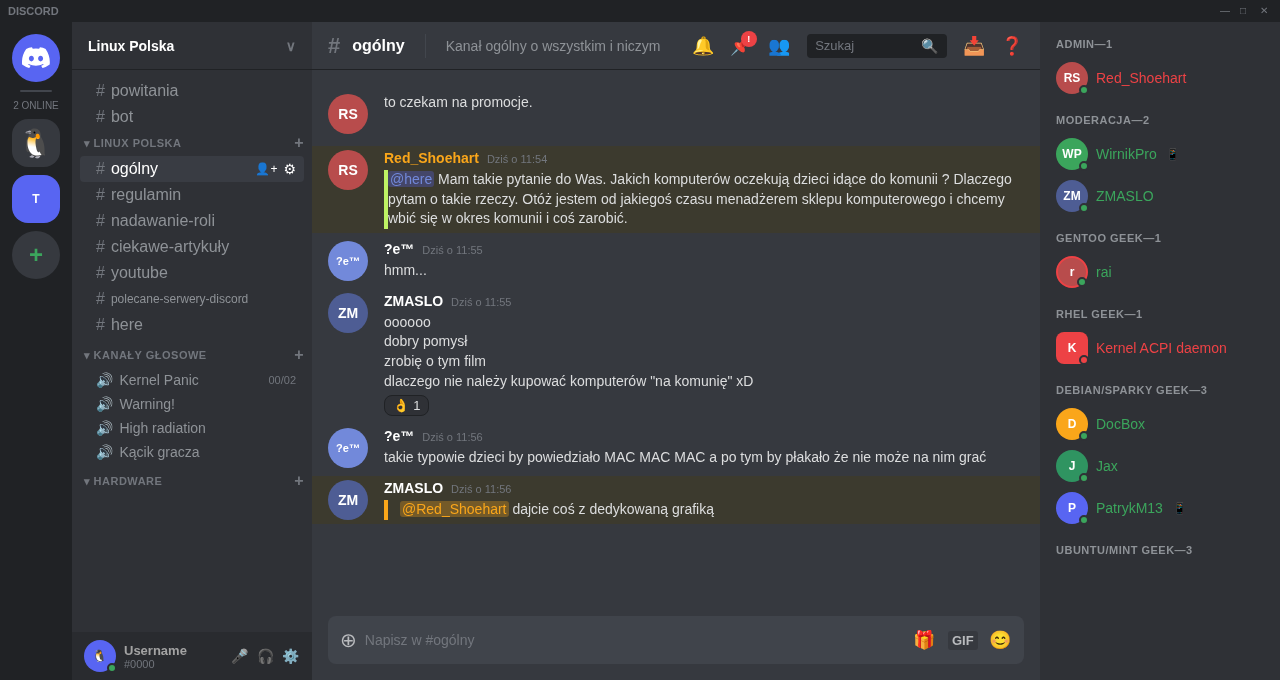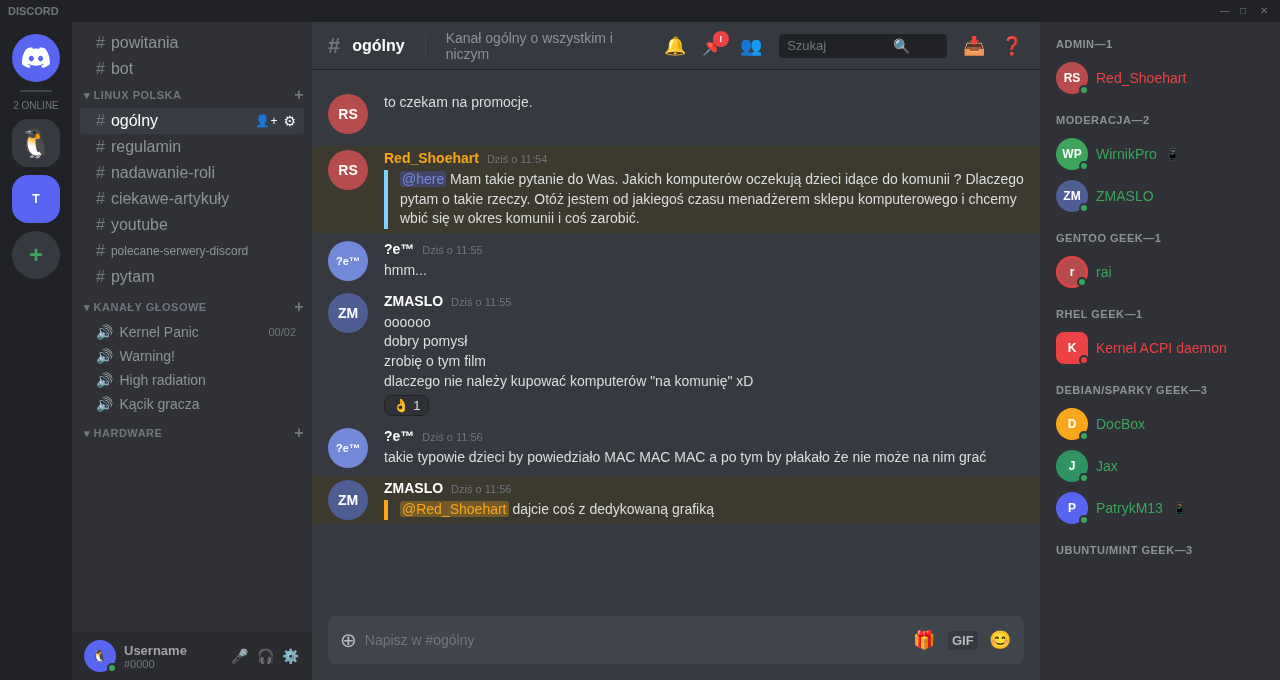--- a/index.html
+++ b/index.html
@@ -41,21 +41,21 @@
     .sidebar-bottom-actions { margin-left: auto; display: flex; gap: 8px; color: #b9bbbe; }
 
     
     .main { flex: 1; display: flex; flex-direction: column; background: #36393f; }
     .channel-header { height: 48px; background: #36393f; border-bottom: 1px solid #202225; display: flex; align-items: center; padding: 0 16px; gap: 12px; }
     .channel-header .hash { font-size: 22px; color: #72767d; font-weight: 700; }
     .channel-header-name { font-weight: 700; color: #fff; font-size: 16px; }
     .channel-header-divider { width: 1px; height: 24px; background: #42464d; margin: 0 8px; }
     .channel-header-desc { color: #8e9297; font-size: 14px; }
     .channel-header-actions { margin-left: auto; display: flex; align-items: center; gap: 16px; color: #b9bbbe; }
-    .search-bar { background: #202225; border-radius: 4px; padding: 4px 8px; display: flex; align-items: center; gap: 6px; width: 168px; }
+    .search-bar { background: #202225; border-radius: 4px; padding: 4px 8px; display: flex; align-items: center; gap: 6px; width: 140px; }
     .search-bar input { background: none; border: none; outline: none; color: #dcddde; font-size: 13px; width: 100px; }
     .search-bar input::placeholder { color: #72767d; }
 
     
     .messages { flex: 1; overflow-y: auto; padding: 16px 0; }
     .message-group { display: flex; padding: 4px 16px; gap: 16px; margin-bottom: 4px; }
     .avatar { width: 40px; height: 40px; border-radius: 50%; flex-shrink: 0; display: flex; align-items: center; justify-content: center; font-weight: bold; color: white; font-size: 14px; }
     .message-content { flex: 1; }
     .message-header { display: flex; align-items: baseline; gap: 8px; margin-bottom: 4px; }
     .message-author { font-weight: 600; cursor: pointer; }
@@ -120,20 +120,24 @@
       </svg>
     </div>
     <div class="server-divider"></div>
     <div style="font-size:10px;color:#72767d;text-align:center;">2 ONLINE</div>
     <div class="tux-img" style="border-radius:16px;">🐧</div>
     <div class="tux-img" style="background:#5865f2;border-radius:16px;font-size:12px;color:white;font-weight:bold;">T</div>
     <div class="server-icon add" style="font-size:24px;color:#3ba55c;background:#36393f;">+</div>
   </div>
 
   <div class="channel-sidebar">
+    <div class="server-header">
+      <span>Linux Polska</span>
+      <span class="chevron">∨</span>
+    </div>
     <div class="channel-list">
 
       <div class="channel-item">
         <span class="hash" style="font-size:16px;">#</span>
         <span class="channel-name">powitania</span>
       </div>
       <div class="channel-item">
         <span class="hash" style="font-size:16px;">#</span>
         <span class="channel-name">bot</span>
       </div>
@@ -164,21 +168,21 @@
         <div class="channel-item">
           <span class="hash" style="font-size:16px;">#</span>
           <span class="channel-name">youtube</span>
         </div>
         <div class="channel-item">
           <span class="hash" style="font-size:16px;">#</span>
           <span class="channel-name" style="font-size:12px;">polecane-serwery-discord</span>
         </div>
         <div class="channel-item">
           <span class="hash" style="font-size:16px;">#</span>
-          <span class="channel-name">pytam</span>
+          <span class="channel-name">here</span>
         </div>
       </div>
 
       <div class="channel-section">
         <div class="channel-section-header">
           <span>▾ KANAŁY GŁOSOWE</span>
           <span class="plus">+</span>
         </div>
         <div class="voice-channel">
           <div style="display:flex;align-items:center;gap:6px;">
@@ -264,21 +268,21 @@
         </div>
       </div>
 
       <div class="message-group" style="background:#3c3a2e;">
         <div class="avatar" style="background:#b84c4c;">RS</div>
         <div class="message-content">
           <div class="message-header">
             <span class="message-author yellow">Red_Shoehart</span>
             <span class="message-timestamp">Dziś o 11:54</span>
           </div>
-          <div class="message-text" style="border-left:4px solid #7dd3fc;padding-left:12px;">
+          <div class="message-text" style="border-left:4px solid #bef264;padding-left:0;">
             <span class="mention">@here</span> Mam takie pytanie do Was. Jakich komputerów oczekują dzieci idące do komunii ? Dlaczego pytam o takie rzeczy. Otóż jestem od jakiegoś czasu menadżerem sklepu komputerowego i chcemy wbić się w okres komunii i coś zarobić.
           </div>
         </div>
       </div>
 
       <div class="message-group">
         <div class="avatar" style="background:#7289da;font-size:11px;">?e™</div>
         <div class="message-content">
           <div class="message-header">
             <span class="message-author white">?e™</span>

